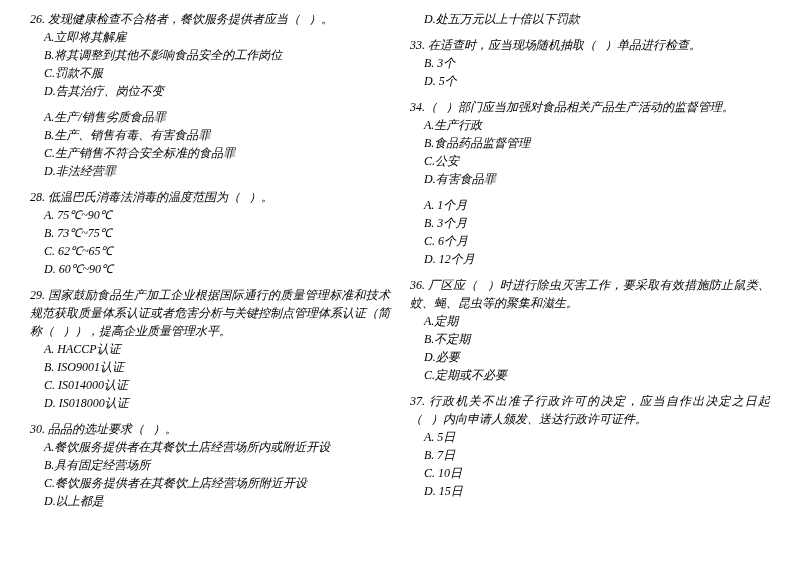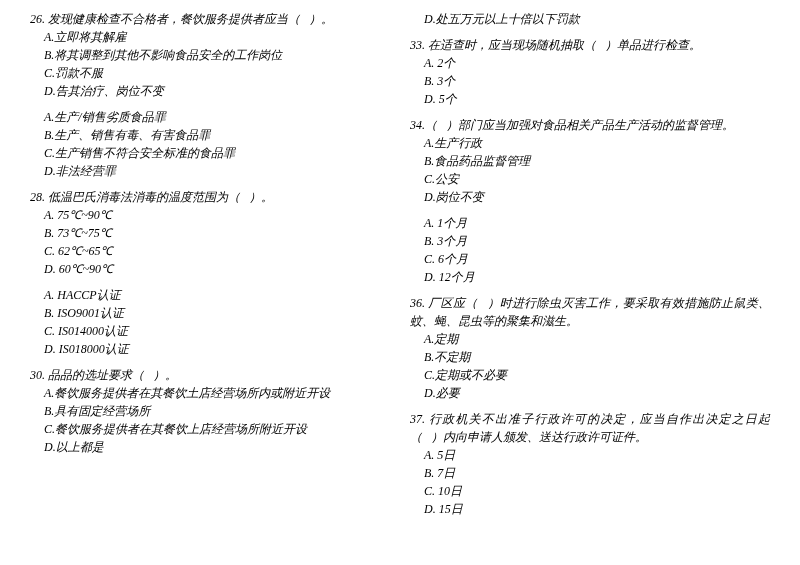--- a/index.html
+++ b/index.html
@@ -70,20 +70,21 @@
 
       <div class="question-block">
         <div class="question-text">28. 低温巴氏消毒法消毒的温度范围为（&nbsp;&nbsp;&nbsp;）。</div>
         <div class="option">A. 75℃~90℃</div>
         <div class="option">B. 73℃~75℃</div>
         <div class="option">C. 62℃~65℃</div>
         <div class="option">D. 60℃~90℃</div>
       </div>
 
       <div class="question-block">
+        <div class="question-text">29. 国家鼓励食品生产加工企业根据国际通行的质量管理标准和技术规范获取质量体系认证或者危害分析与关键控制点管理体系认证（简称（&nbsp;&nbsp;&nbsp;）），提高企业质量管理水平。</div>
         <div class="option">A. HACCP认证</div>
         <div class="option">B. ISO9001认证</div>
         <div class="option">C. IS014000认证</div>
         <div class="option">D. IS018000认证</div>
       </div>
 
       <div class="question-block">
         <div class="question-text">30. 品品的选址要求（&nbsp;&nbsp;&nbsp;）。</div>
         <div class="option">A.餐饮服务提供者在其餐饮土店经营场所内或附近开设</div>
         <div class="option">B.具有固定经营场所</div>
@@ -94,46 +95,45 @@
     </div>
 
     <div class="col">
 
       <div class="question-block">
         <div class="option">D.处五万元以上十倍以下罚款</div>
       </div>
 
       <div class="question-block">
         <div class="question-text">33. 在适查时，应当现场随机抽取（&nbsp;&nbsp;&nbsp;）单品进行检查。</div>
-        <div class="option">A. 2个</div>
         <div class="option">B. 3个</div>
         <div class="option">D. 5个</div>
       </div>
 
       <div class="question-block">
         <div class="question-text">34.（&nbsp;&nbsp;&nbsp;）部门应当加强对食品相关产品生产活动的监督管理。</div>
         <div class="option">A.生产行政</div>
         <div class="option">B.食品药品监督管理</div>
         <div class="option">C.公安</div>
-        <div class="option">D.岗位不变</div>
+        <div class="option">D.有害食品罪</div>
       </div>
 
       <div class="question-block">
         <div class="option">A. 1个月</div>
         <div class="option">B. 3个月</div>
         <div class="option">C. 6个月</div>
         <div class="option">D. 12个月</div>
       </div>
 
       <div class="question-block">
         <div class="question-text">36. 厂区应（&nbsp;&nbsp;&nbsp;）时进行除虫灭害工作，要采取有效措施防止鼠类、蚊、蝇、昆虫等的聚集和滋生。</div>
         <div class="option">A.定期</div>
         <div class="option">B.不定期</div>
+        <div class="option">D.必要</div>
         <div class="option">C.定期或不必要</div>
-        <div class="option">D.必要</div>
       </div>
 
       <div class="question-block">
         <div class="question-text">37. 行政机关不出准子行政许可的决定，应当自作出决定之日起（&nbsp;&nbsp;&nbsp;）内向申请人颁发、送达行政许可证件。</div>
         <div class="option">A. 5日</div>
         <div class="option">B. 7日</div>
         <div class="option">C. 10日</div>
         <div class="option">D. 15日</div>
       </div>
 

